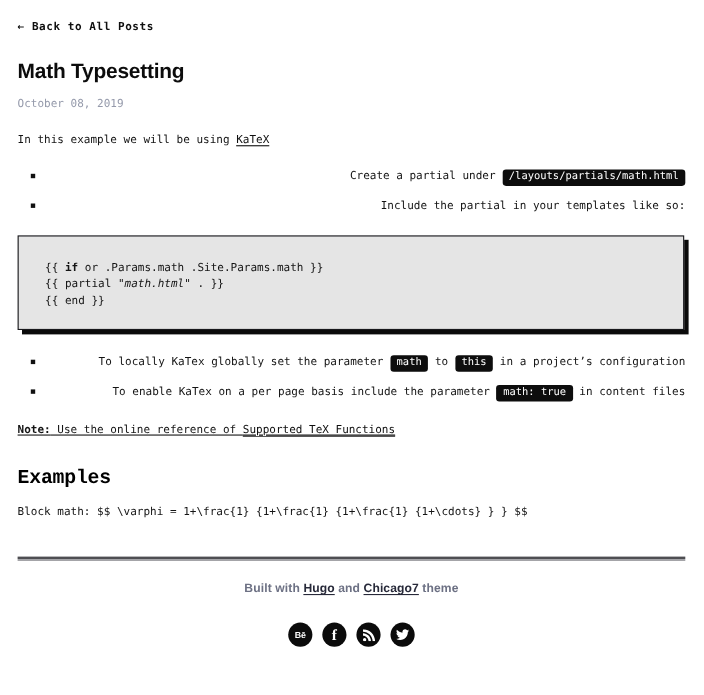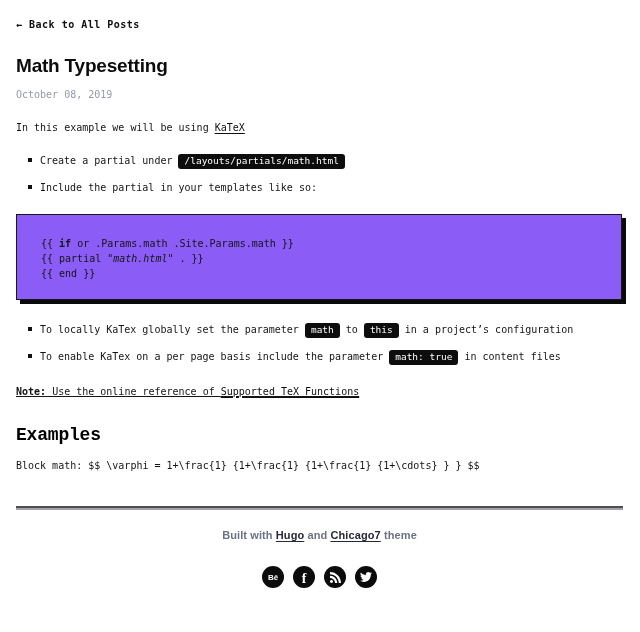--- a/index.html
+++ b/index.html
@@ -36,38 +36,38 @@
     margin: 0 0 21px 0;
   }
   p.body-text { margin: 0 0 19px 0; line-height: 14px; }
 
   .inline-link {
     color: #0f0f0f;
     text-decoration: underline;
     text-underline-offset: 2px;
   }
 
-  ul.bullet-list { list-style: none; margin: 0 0 20px 0; padding: 0 0 0 24px; }
+  ul.bullet-list { list-style: none; margin: 0 0 20px 0; padding: 0 0 0 24px; text-align: right; }
   ul.bullet-list li { position: relative; margin: 0 0 12px 0; line-height: 13px; }
   ul.bullet-list li::before {
     content: ""; position: absolute; left: -12px; top: 4px;
     width: 4px; height: 4px; background: #111;
   }
 
   .pill {
     display: inline-block;
     background: #0d0d0d; color: #ffffff;
     border-radius: 3px;
     padding: 2px 6px 3px 6px;
     font-size: 9.5px;
     line-height: 10px;
   }
 
   .codeblock {
-    background: #8b5cf6;
+    background: #e5e5e5;
     border: 1px solid #17171b;
     box-shadow: 4px 4px 0 #0a0a0a;
     margin: 20px 1px 23px 0;
     padding: 21px 24px 18px 24px;
   }
   .codeblock pre { margin: 0; font-family: inherit; font-size: 10px; line-height: 15px; }
   .kw { font-weight: 700; }
   .em { font-style: italic; }
 
   .note-line { margin: 18px 0 0 0; line-height: 14px; text-decoration: underline; }

